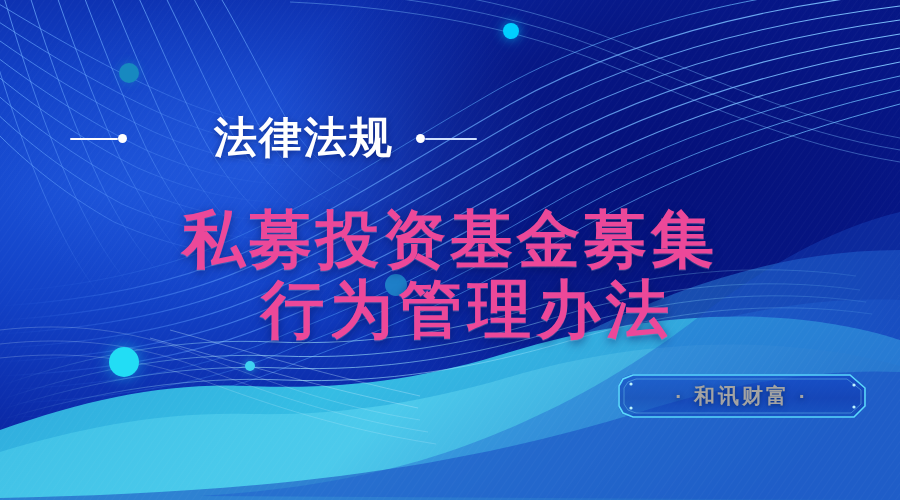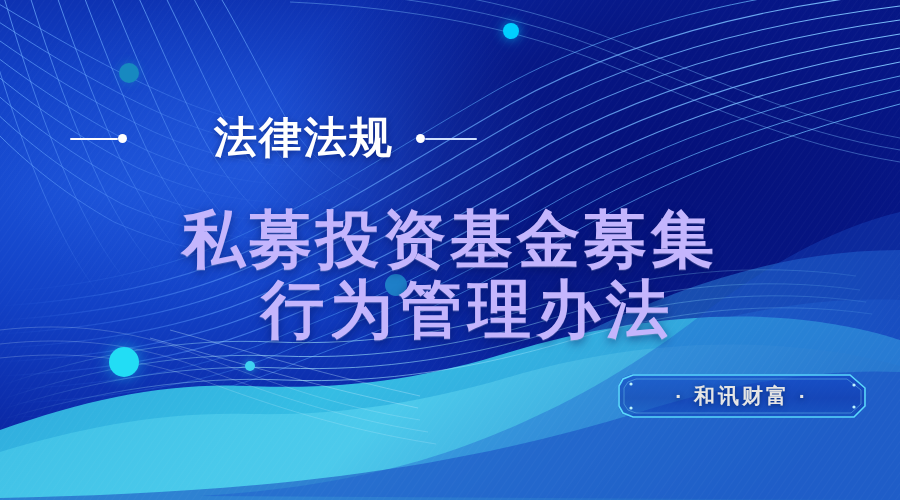--- a/index.html
+++ b/index.html
@@ -52,21 +52,21 @@
   #deco-right{left:416px;top:22px;width:62px;}
   #deco-right .dot{left:0;}
   #deco-right .bar{left:9px;width:52px;background:#cfe0ff;}
 
   #headline{
     position:absolute;left:0;top:204px;width:900px;
     text-align:center;
   }
   #headline .ln{
     display:block;
-    color:#c4b5fd;
+    color:#ec4899;
     font-weight:bold;
     font-size:63px;
     line-height:70px;
     letter-spacing:4px;
     text-shadow:0 3px 10px rgba(4,16,86,.55), 0 1px 0 rgba(255,255,255,.25);
     white-space:nowrap;
     text-align:center;
   }
   #headline .ln2{letter-spacing:6px;padding-left:36px;}
 
@@ -77,21 +77,21 @@
   #badge .plate{
     position:absolute;inset:0;
     background:linear-gradient(180deg, rgba(18,70,200,.62) 0%, rgba(14,52,172,.58) 55%, rgba(16,74,190,.52) 100%);
     -webkit-clip-path:polygon(0 12px,4px 4px,14px 0,232px 0,248px 14px,248px 32px,236px 44px,14px 44px,4px 40px,0 32px);
     clip-path:polygon(0 12px,4px 4px,14px 0,232px 0,248px 14px,248px 32px,236px 44px,14px 44px,4px 40px,0 32px);
   }
   #badge .frame{position:absolute;inset:0;width:248px;height:44px;}
   #badge-text{
     position:absolute;left:0;top:0;width:248px;height:44px;
     display:flex;align-items:center;justify-content:center;
-    color:#e5e5e5;font-size:21px;font-weight:bold;letter-spacing:3px;
+    color:#a3a3a3;font-size:21px;font-weight:bold;letter-spacing:3px;
     text-shadow:0 1px 5px rgba(0,40,110,.8);
     white-space:nowrap;
   }
 
   
   .cdot{position:absolute;border-radius:50%;}
 </style>
 </head>
 <body>
 

